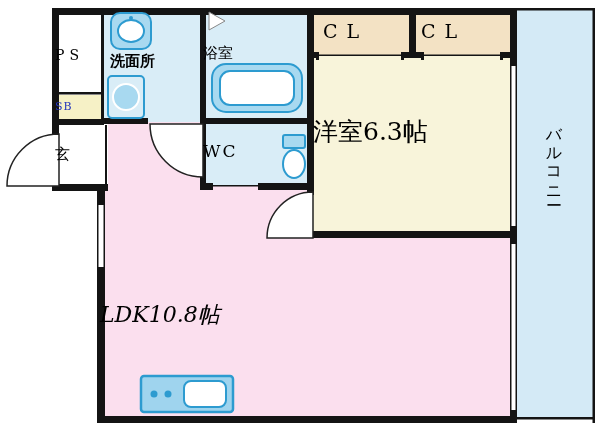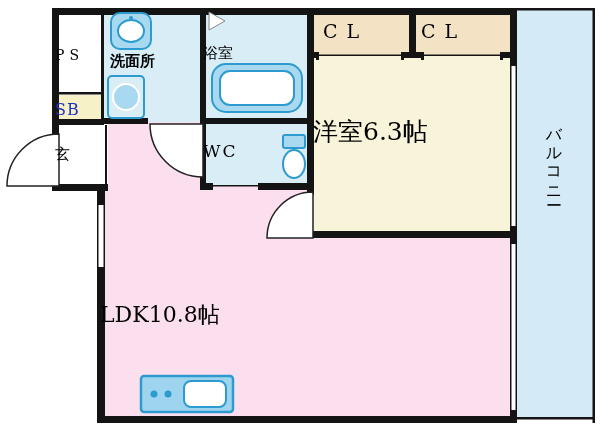--- a/index.html
+++ b/index.html
@@ -7,29 +7,29 @@
     position:relative;width:600px;height:433px;background:#ffffff;
     outline:1px solid #b9b9b9;overflow:hidden;
     font-family:"DejaVu Serif","Liberation Serif",serif;
   }
   .stage svg{position:absolute;left:0;top:0;}
   .lbl{
     position:absolute;color:#000;text-align:left;line-height:1.15;
     font-family:"DejaVu Serif","Liberation Serif",serif;white-space:nowrap;
   }
   .lbl-ps{left:55px;top:47px;width:48px;font-size:14px;letter-spacing:5px;}
-  .lbl-sb{left:55px;top:101px;width:48px;font-size:16px;color:#2233bb;letter-spacing:1px;}
+  .lbl-sb{left:55px;top:101px;width:48px;font-size:11px;color:#2233bb;letter-spacing:1px;}
   .lbl-genkan{left:55px;top:146px;width:52px;font-size:15px;}
   .lbl-wash{left:110px;top:53px;width:92px;font-size:15px;font-weight:bold;}
   .lbl-bath{left:203px;top:45px;width:106px;font-size:15px;}
   .lbl-wc{left:203px;top:142px;width:80px;font-size:17px;letter-spacing:2px;}
   .lbl-cl1{left:314px;top:21px;width:95px;font-size:19px;letter-spacing:9px;text-indent:9px;}
   .lbl-cl2{left:412px;top:21px;width:96px;font-size:19px;letter-spacing:9px;text-indent:9px;}
   .lbl-western{left:313px;top:118px;width:198px;font-size:25px;}
-  .lbl-ldk{left:100px;top:302px;width:411px;font-size:22px;}
+  .lbl-ldk{left:100px;top:302px;width:411px;font-size:22px;font-style:italic;}
   .lbl-balcony{
     left:540px;top:116px;width:28px;height:170px;font-size:16px;
     writing-mode:vertical-rl;letter-spacing:2px;line-height:28px;
   }
 </style>
 </head>
 <body>
 
 <div class="stage">
   <svg width="600" height="433" viewBox="0 0 600 433">

